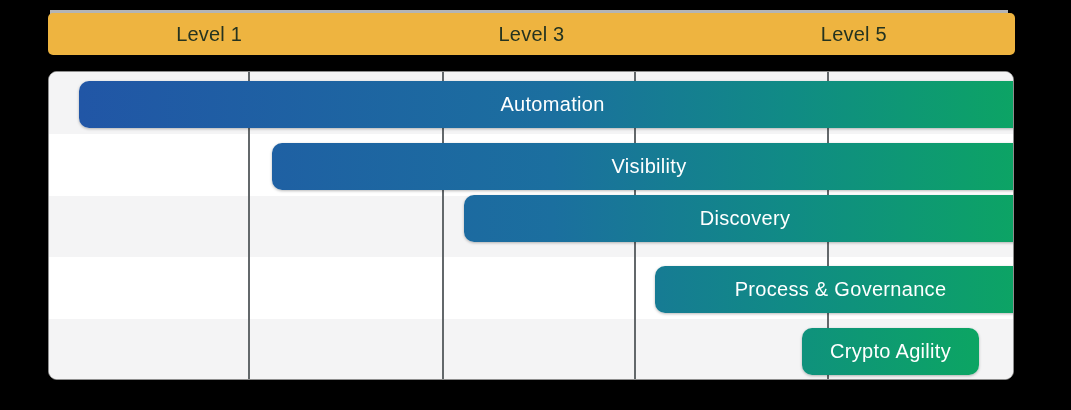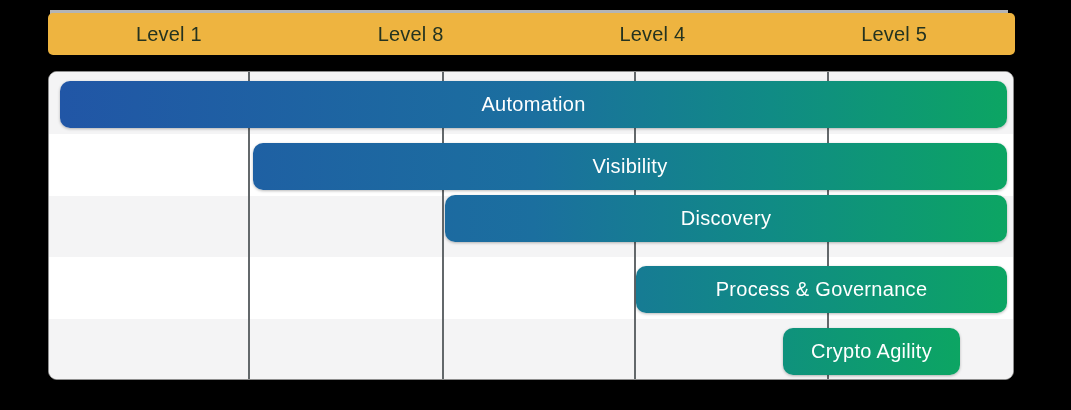--- a/index.html
+++ b/index.html
@@ -31,39 +31,38 @@
   .r1{top:0;} .r2{top:61.8px;} .r3{top:123.6px;} .r4{top:185.4px;} .r5{top:247.2px;}
   .gl{position:absolute;top:0;bottom:0;width:1.5px;background:#63686b;}
   .gl1{left:199px;} .gl2{left:393px;} .gl3{left:585px;} .gl4{left:778px;}
   
   .bar{
     position:absolute;height:47px;border-radius:10px;
     background-image:linear-gradient(90deg,#2156A6 0%,#1B6F9F 50%,#108B85 75%,#0CA563 100%);
     background-size:947px 100%;background-repeat:no-repeat;
     box-shadow:0 1px 3px rgba(0,0,0,.28);
     display:flex;align-items:center;justify-content:center;
-    color:#fff;font-size:20px;font-weight:500;letter-spacing:.3px;white-space:nowrap;
+    color:#fff;font-size:20px;font-weight:500;letter-spacing:.3px;white-space:nowrap;margin-left:19px;
   }
   .bar1{left:11px; top:9px;   width:947px;background-position:0 0;}
   .bar2{left:204px;top:71px;  width:754px;background-position:-193px 0;text-align:center;}
   .bar3{left:396px;top:123px; width:562px;background-position:-385px 0;}
   .bar4{left:587px;top:194px; width:371px;background-position:-576px 0;}
   .bar5{left:734px;top:256px; width:177px;background-position:-770px 0;}
 </style>
 </head>
 <body>
 
 <div class="stage">
 
   <div class="top-strip"></div>
 
   <div class="header">
     <div class="hcell">Level 1</div>
-    <div class="hcell">Level 8</div>
-    <div class="hcell">Level 4</div>
+    <div class="hcell">Level 3</div>
     <div class="hcell">Level 5</div>
   </div>
 
   <div class="panel">
     <div class="row r1 odd"></div>
     <div class="row r2 even"></div>
     <div class="row r3 odd"></div>
     <div class="row r4 even"></div>
     <div class="row r5 odd"></div>
 

